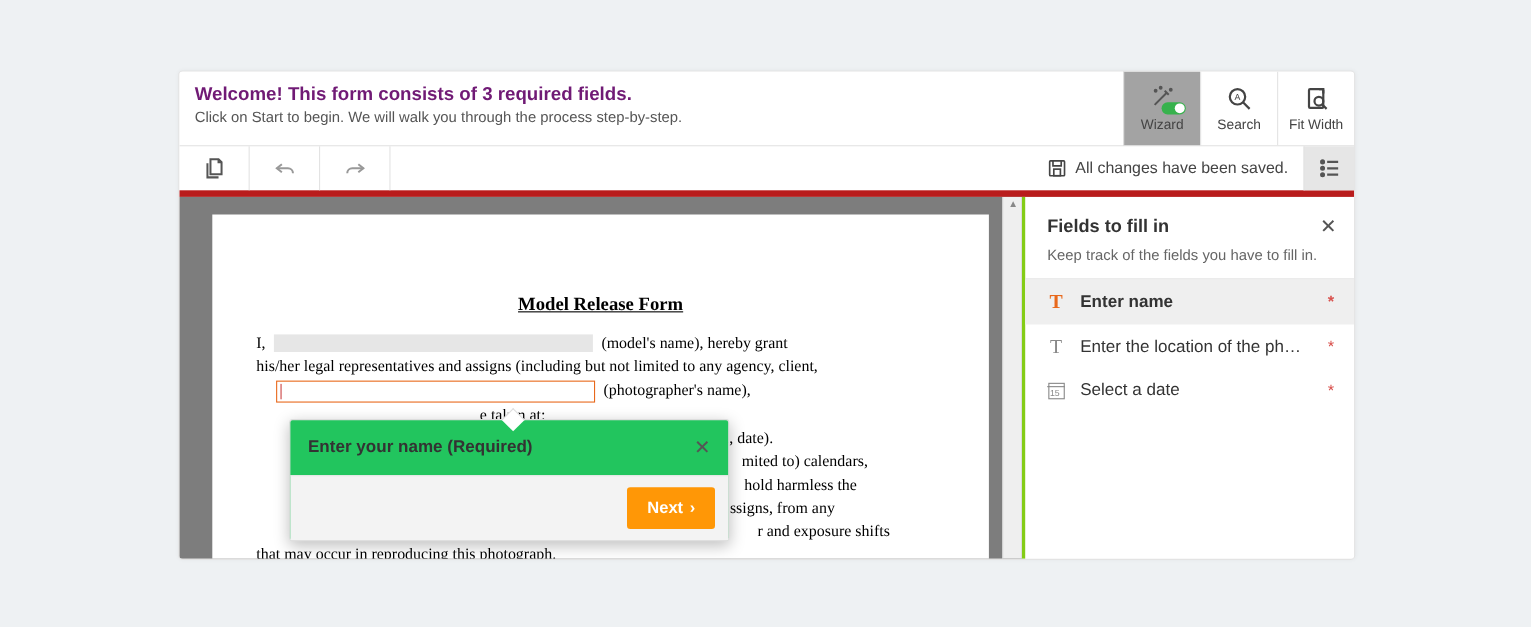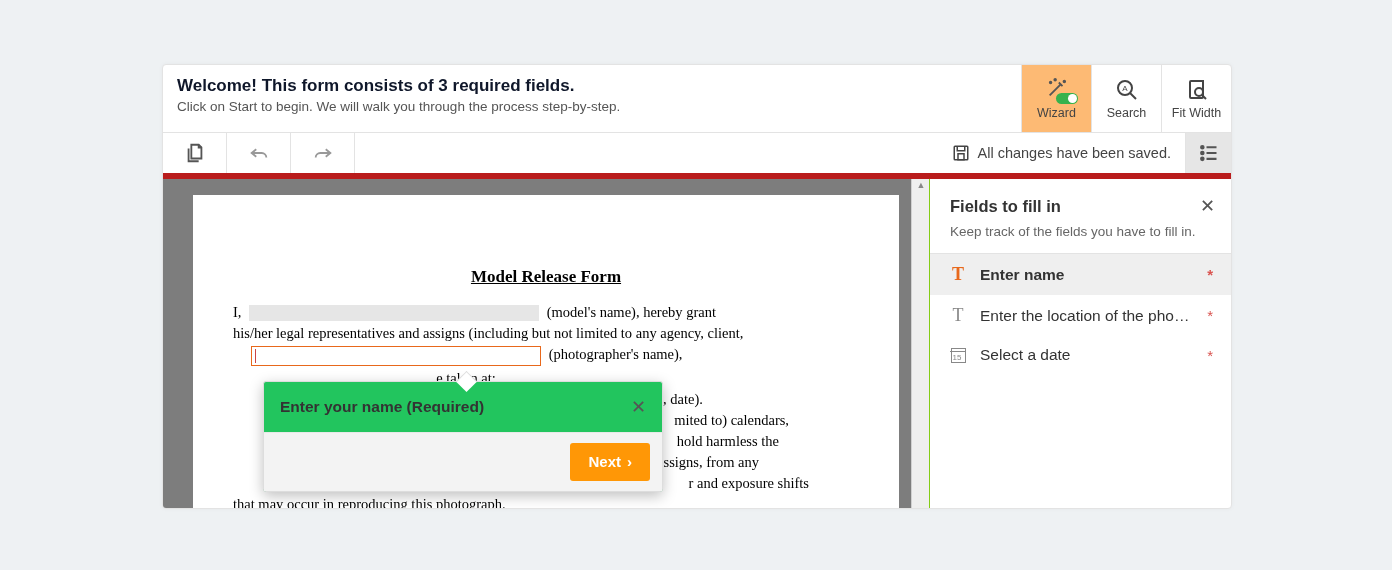--- a/index.html
+++ b/index.html
@@ -29,41 +29,41 @@
     border-bottom: 1px solid #e3e3e3;
     height: 68px;
   }
   .welcome {
     flex: 1;
     padding: 10px 14px 0 14px;
   }
   .welcome-title {
     font-size: 17px;
     font-weight: 700;
-    color: #0f172a;
+    color: #701a75;
     line-height: 1.3;
   }
   .welcome-sub {
     font-size: 13.5px;
     color: #555;
     margin-top: 2px;
   }
   .hbtn {
     width: 70px;
     border-left: 1px solid #e3e3e3;
     display: flex;
     flex-direction: column;
     align-items: center;
     justify-content: center;
     font-size: 12.5px;
     color: #444;
     cursor: pointer;
   }
   .hbtn.active {
-    background: #fdba74;
+    background: #a3a3a3;
   }
   .hbtn svg { margin-bottom: 4px; }
   .hbtn .icon-container { position: relative; margin-bottom: 4px; height: 24px; display:flex; align-items:center; }
   
   .toolbar {
     display: flex;
     align-items: center;
     height: 46px;
     border-bottom: 6px solid #b91c1c;
   }
@@ -228,21 +228,21 @@
     padding: 8px 18px;
     border-radius: 3px;
     display: flex;
     align-items: center;
     gap: 6px;
     cursor: pointer;
   }
   
   .panel {
     width: 302px;
-    border-left: 1px solid #84cc16;
+    border-left: 3px solid #84cc16;
     display: flex;
     flex-direction: column;
   }
   .panel-head {
     padding: 18px 20px 14px 20px;
     position: relative;
     border-bottom: 1px solid #e3e3e3;
   }
   .panel-title {
     font-size: 16.5px;

